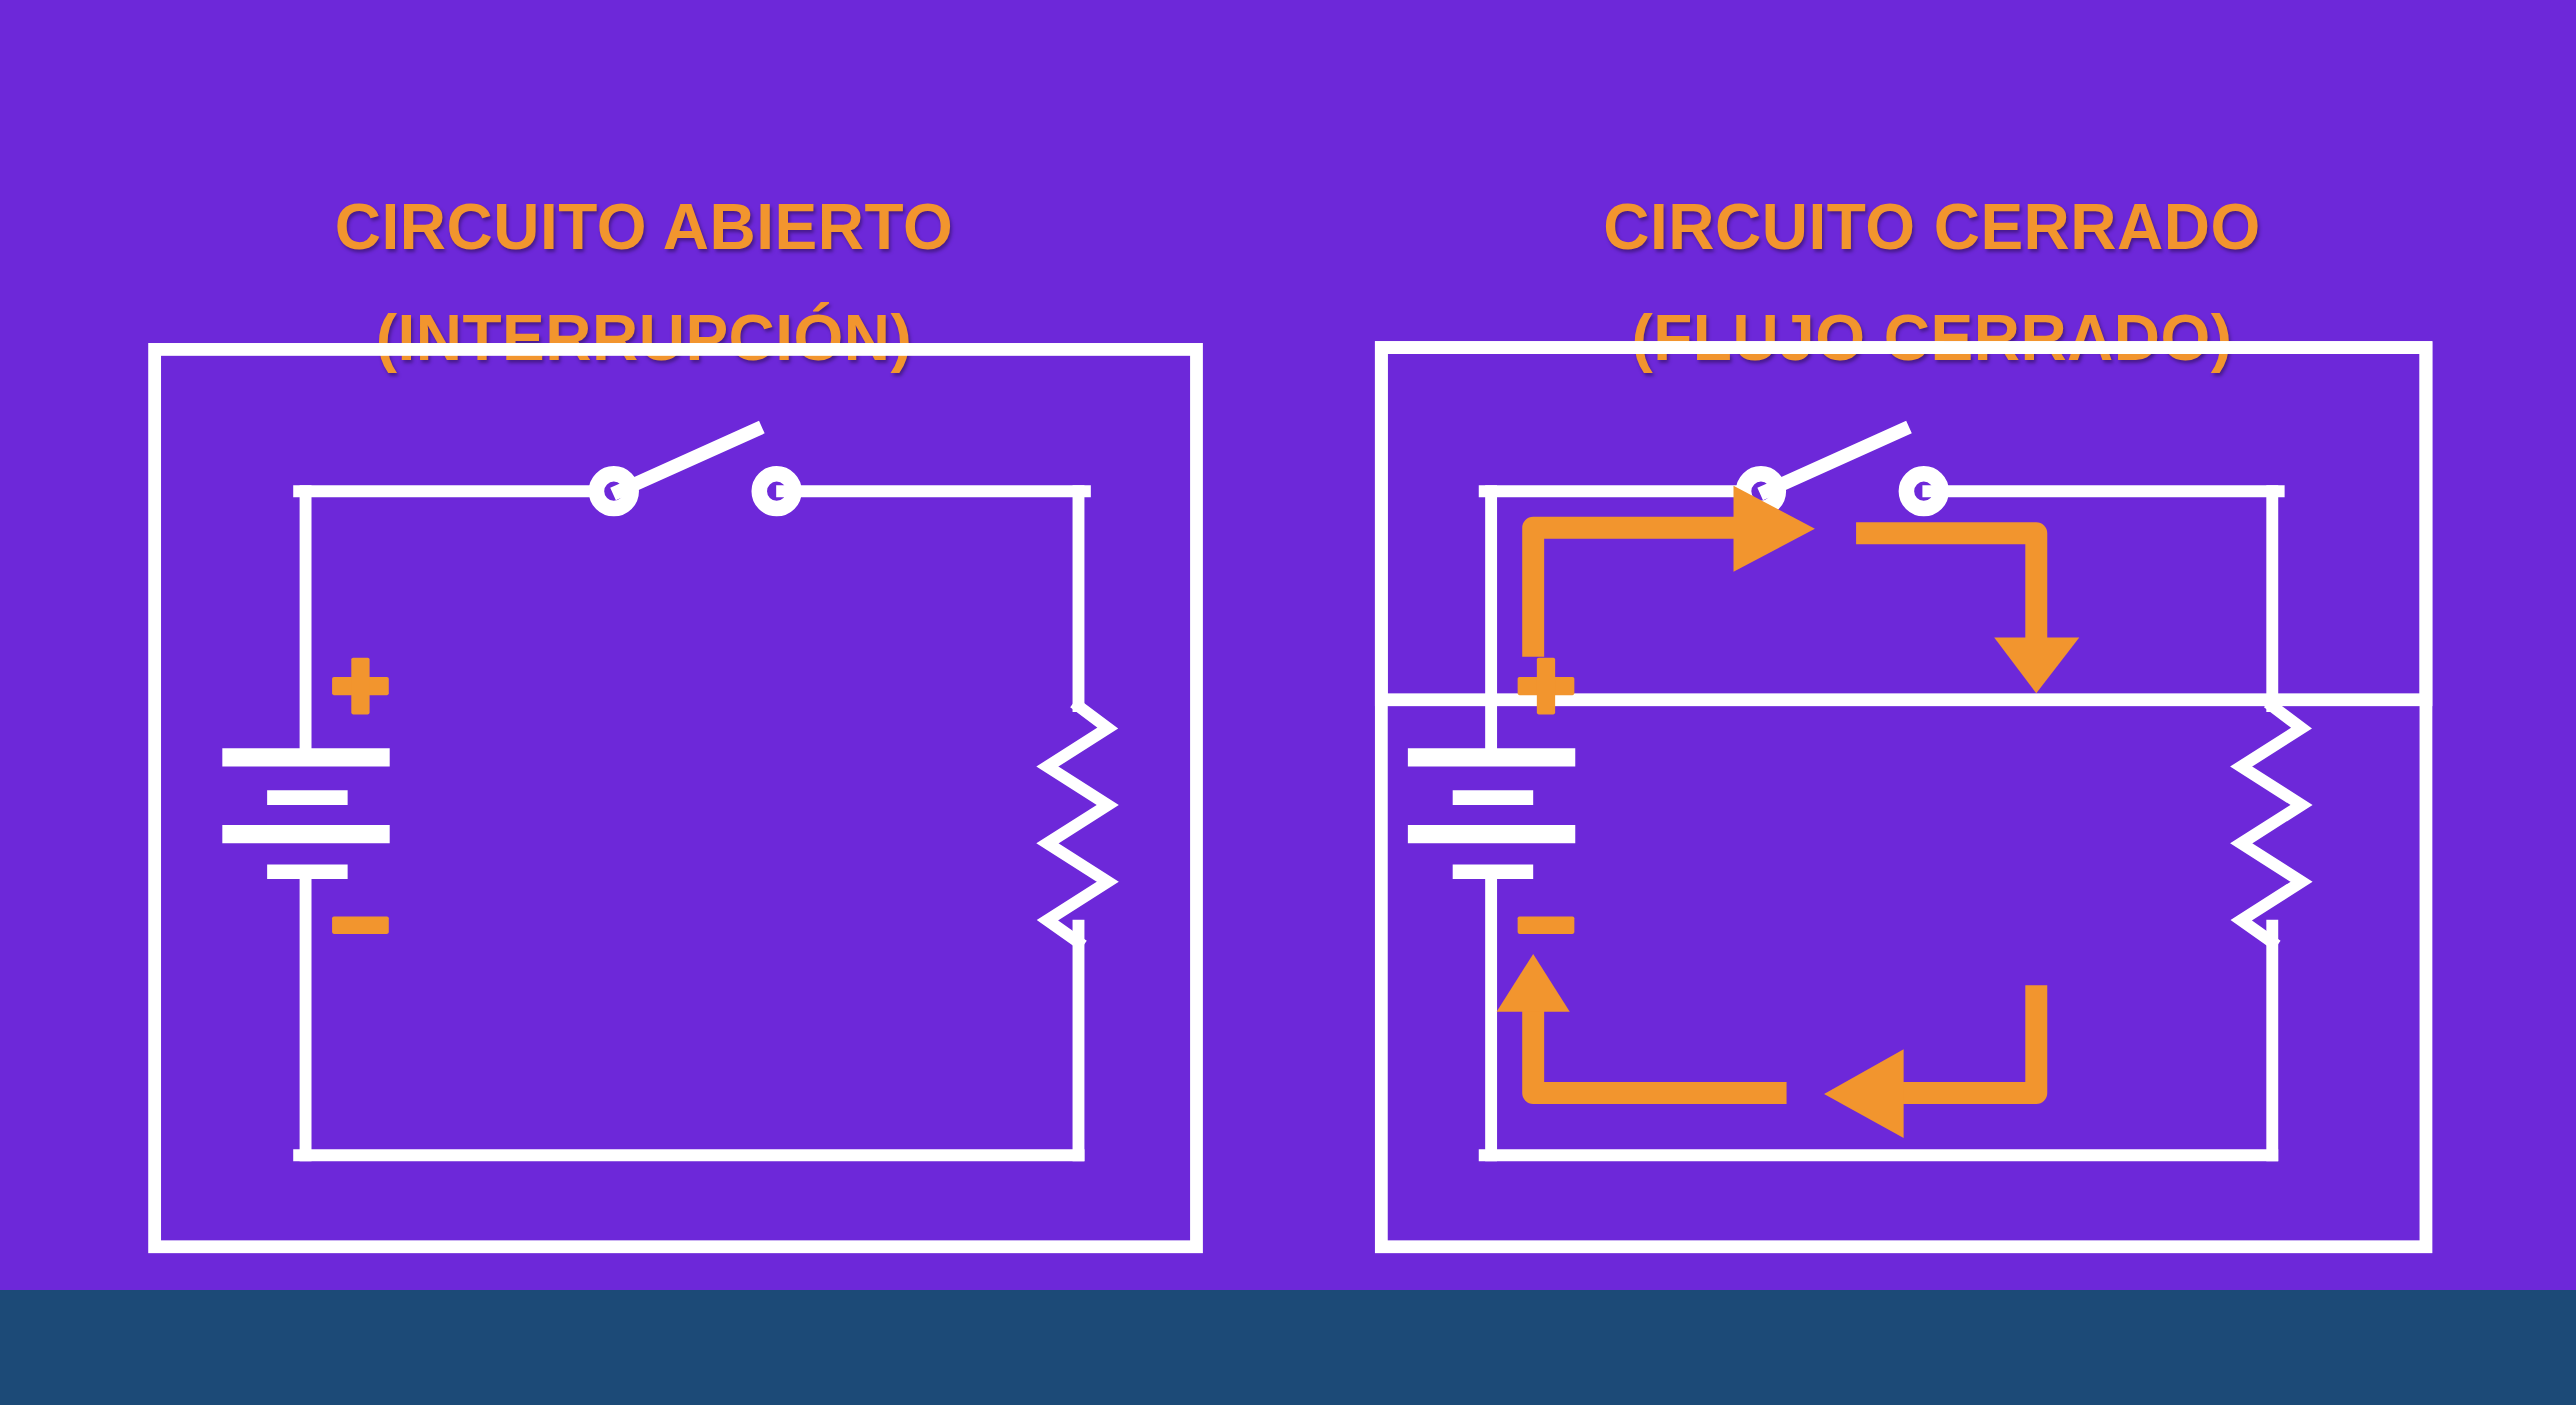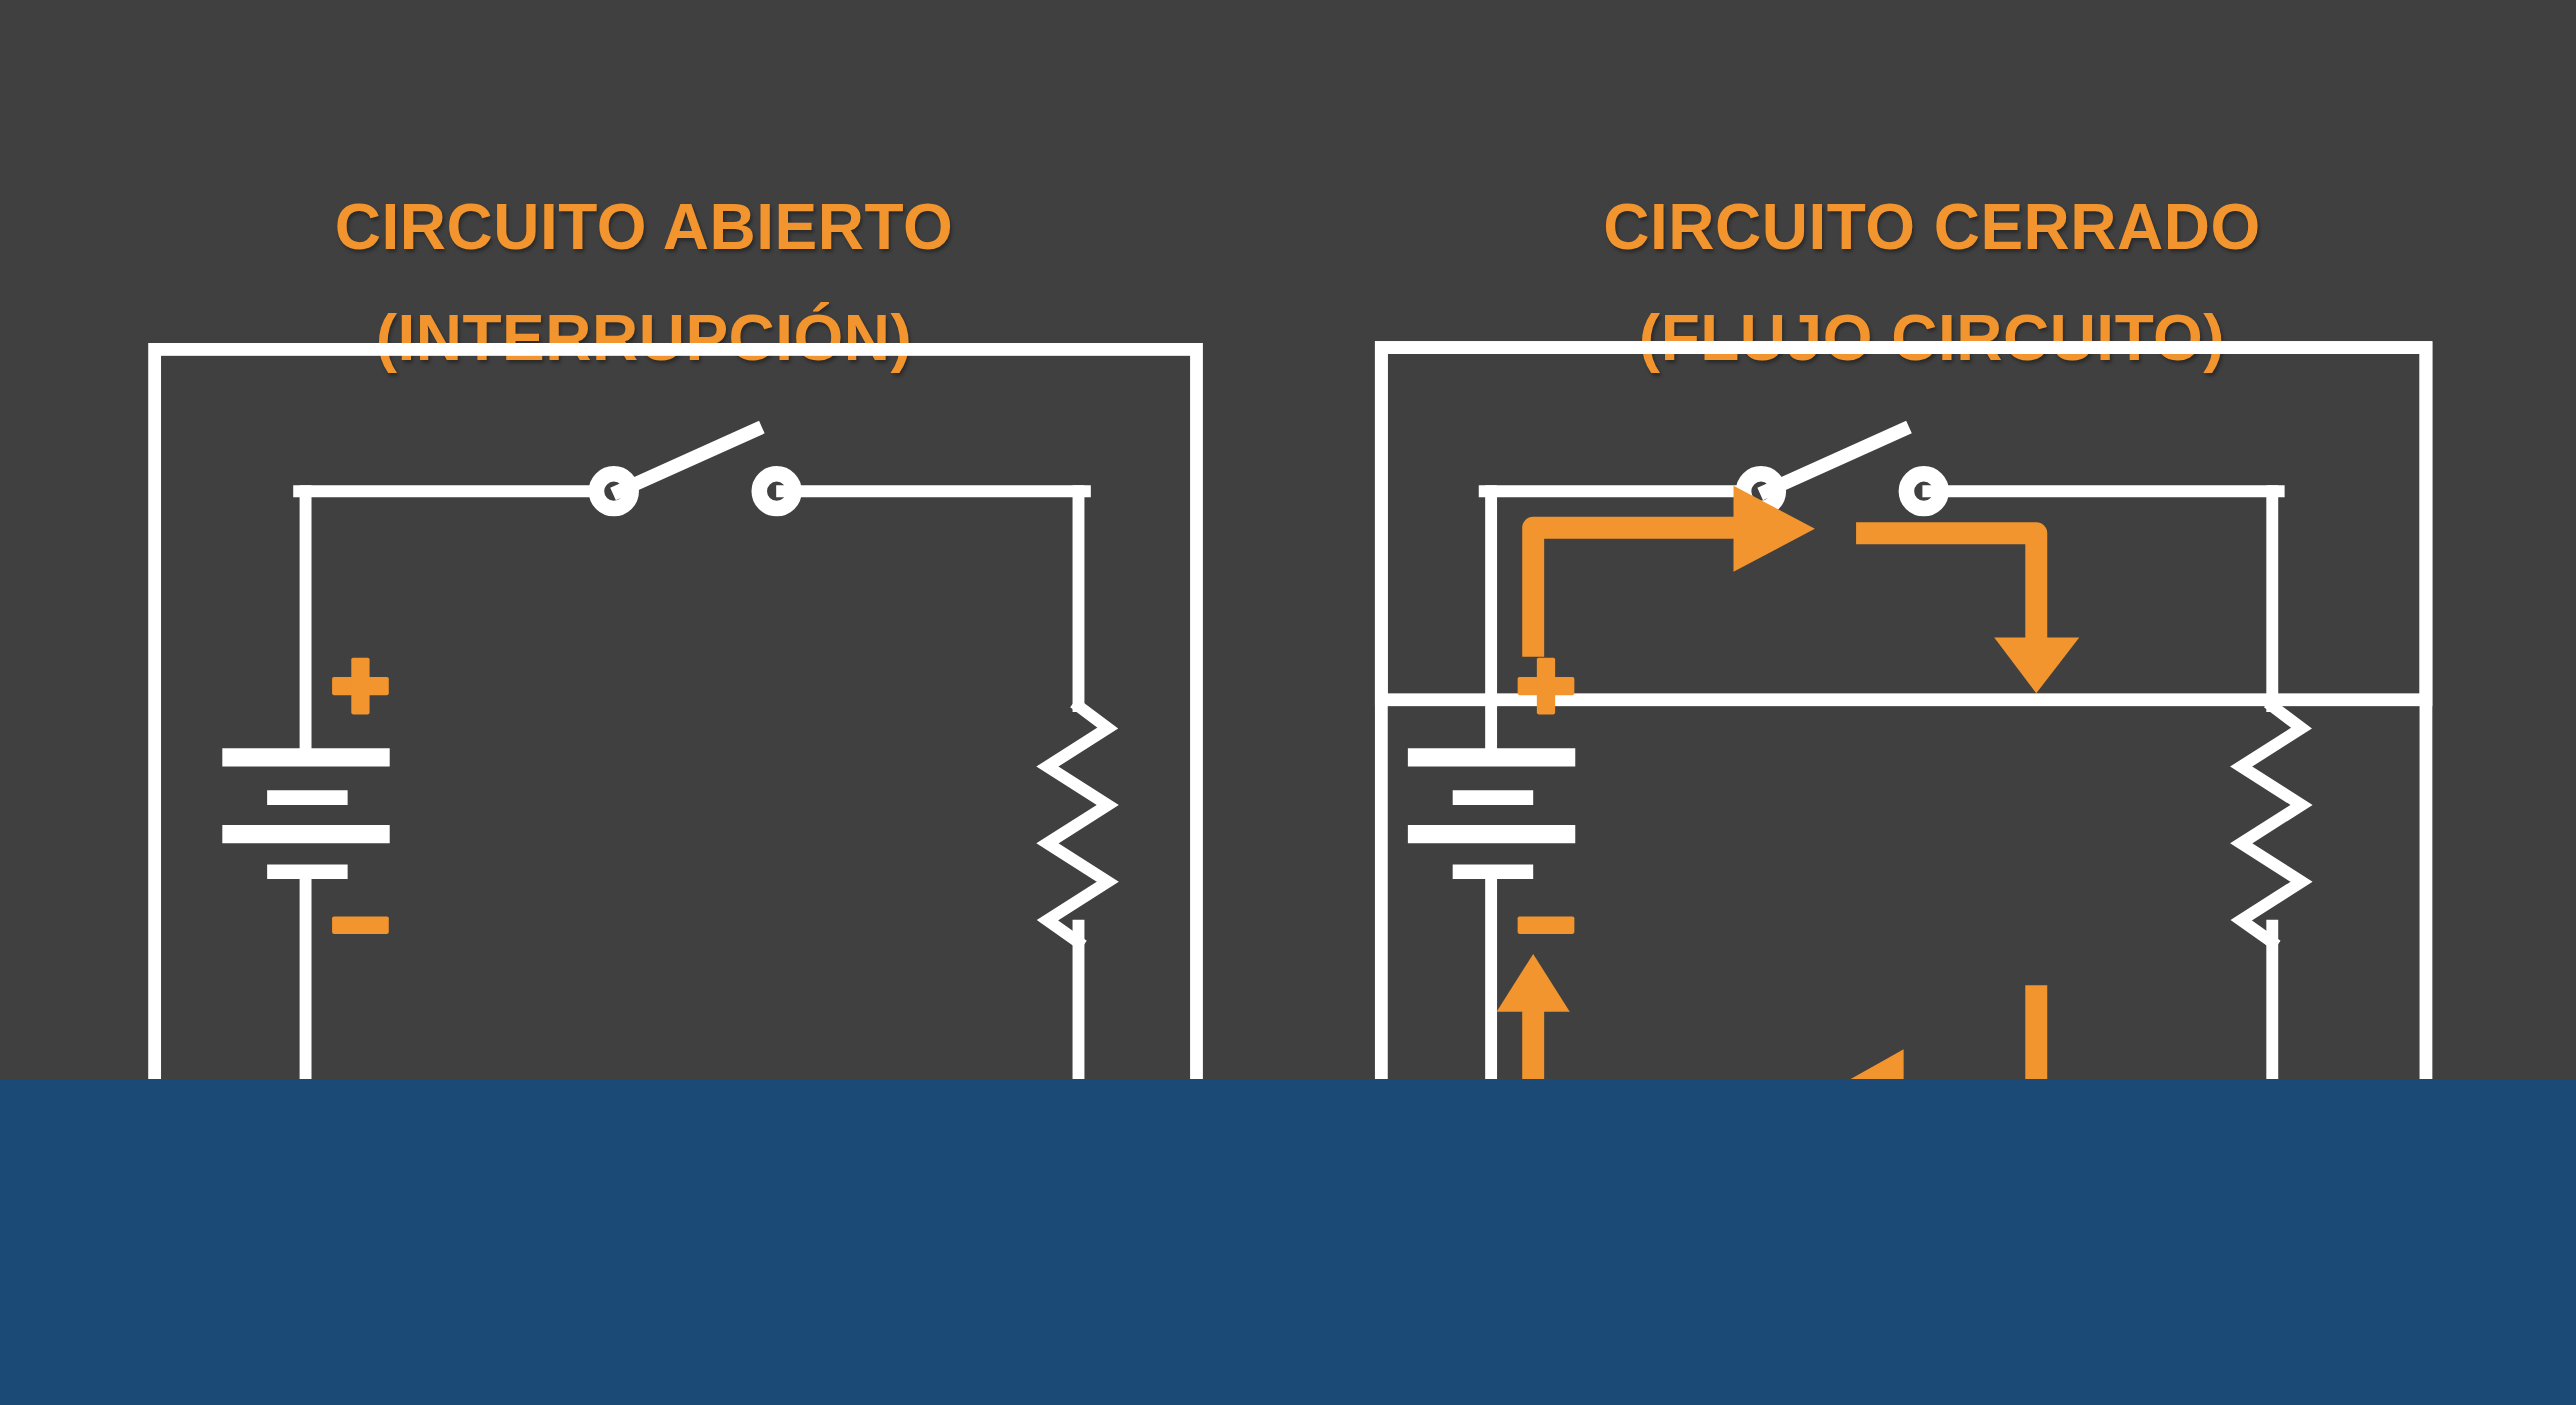--- a/index.html
+++ b/index.html
@@ -3,22 +3,22 @@
 <meta charset="utf-8">
 <style>
   html, body {
     margin: 0;
     padding: 0;
     background: #1c4a77;
   }
   #stage {
     position: relative;
     width: 2576px;
-    height: 1079px;
-    background: #404040;
+    height: 1290px;
+    background: #6d28d9;
     overflow: hidden;
     font-family: "Liberation Sans", sans-serif;
   }
   .panel {
     position: absolute;
     top: 0;
     height: 1405px;
   }
   #panel-left  { left: 0px;    width: 1288px; }
   #panel-right { left: 1288px; width: 1288px; }
@@ -96,21 +96,21 @@
       </g>
 
       <path d="M 1179 772 L 1211 796 L 1145 838 L 1211 880 L 1145 922 L 1211 964 L 1145 1006 L 1179 1030" fill="none" stroke="#ffffff" stroke-width="13" stroke-linejoin="miter" stroke-linecap="square"></path>
     </svg>
   </div>
 
   <div class="panel" id="panel-right">
 
     <div class="title">
       <span>CIRCUITO CERRADO</span>
-      <span class="l2">(FLUJO CIRCUITO)</span>
+      <span class="l2">(FLUJO CERRADO)</span>
     </div>
 
     <svg class="svg-layer" viewBox="0 0 1408 1536">
 
       <rect x="102" y="380" width="1142" height="385" fill="none" stroke="#ffffff" stroke-width="14"></rect>
       <rect x="102" y="380" width="1142" height="983" fill="none" stroke="#ffffff" stroke-width="14"></rect>
 
       <path d="M 222 537 L 222 820" fill="none" stroke="#ffffff" stroke-width="13" stroke-linecap="square"></path>
       <path d="M 222 960 L 222 1263" fill="none" stroke="#ffffff" stroke-width="13" stroke-linecap="square"></path>
       <path d="M 215 1263 L 1076 1263" fill="none" stroke="#ffffff" stroke-width="13" stroke-linecap="square"></path>

